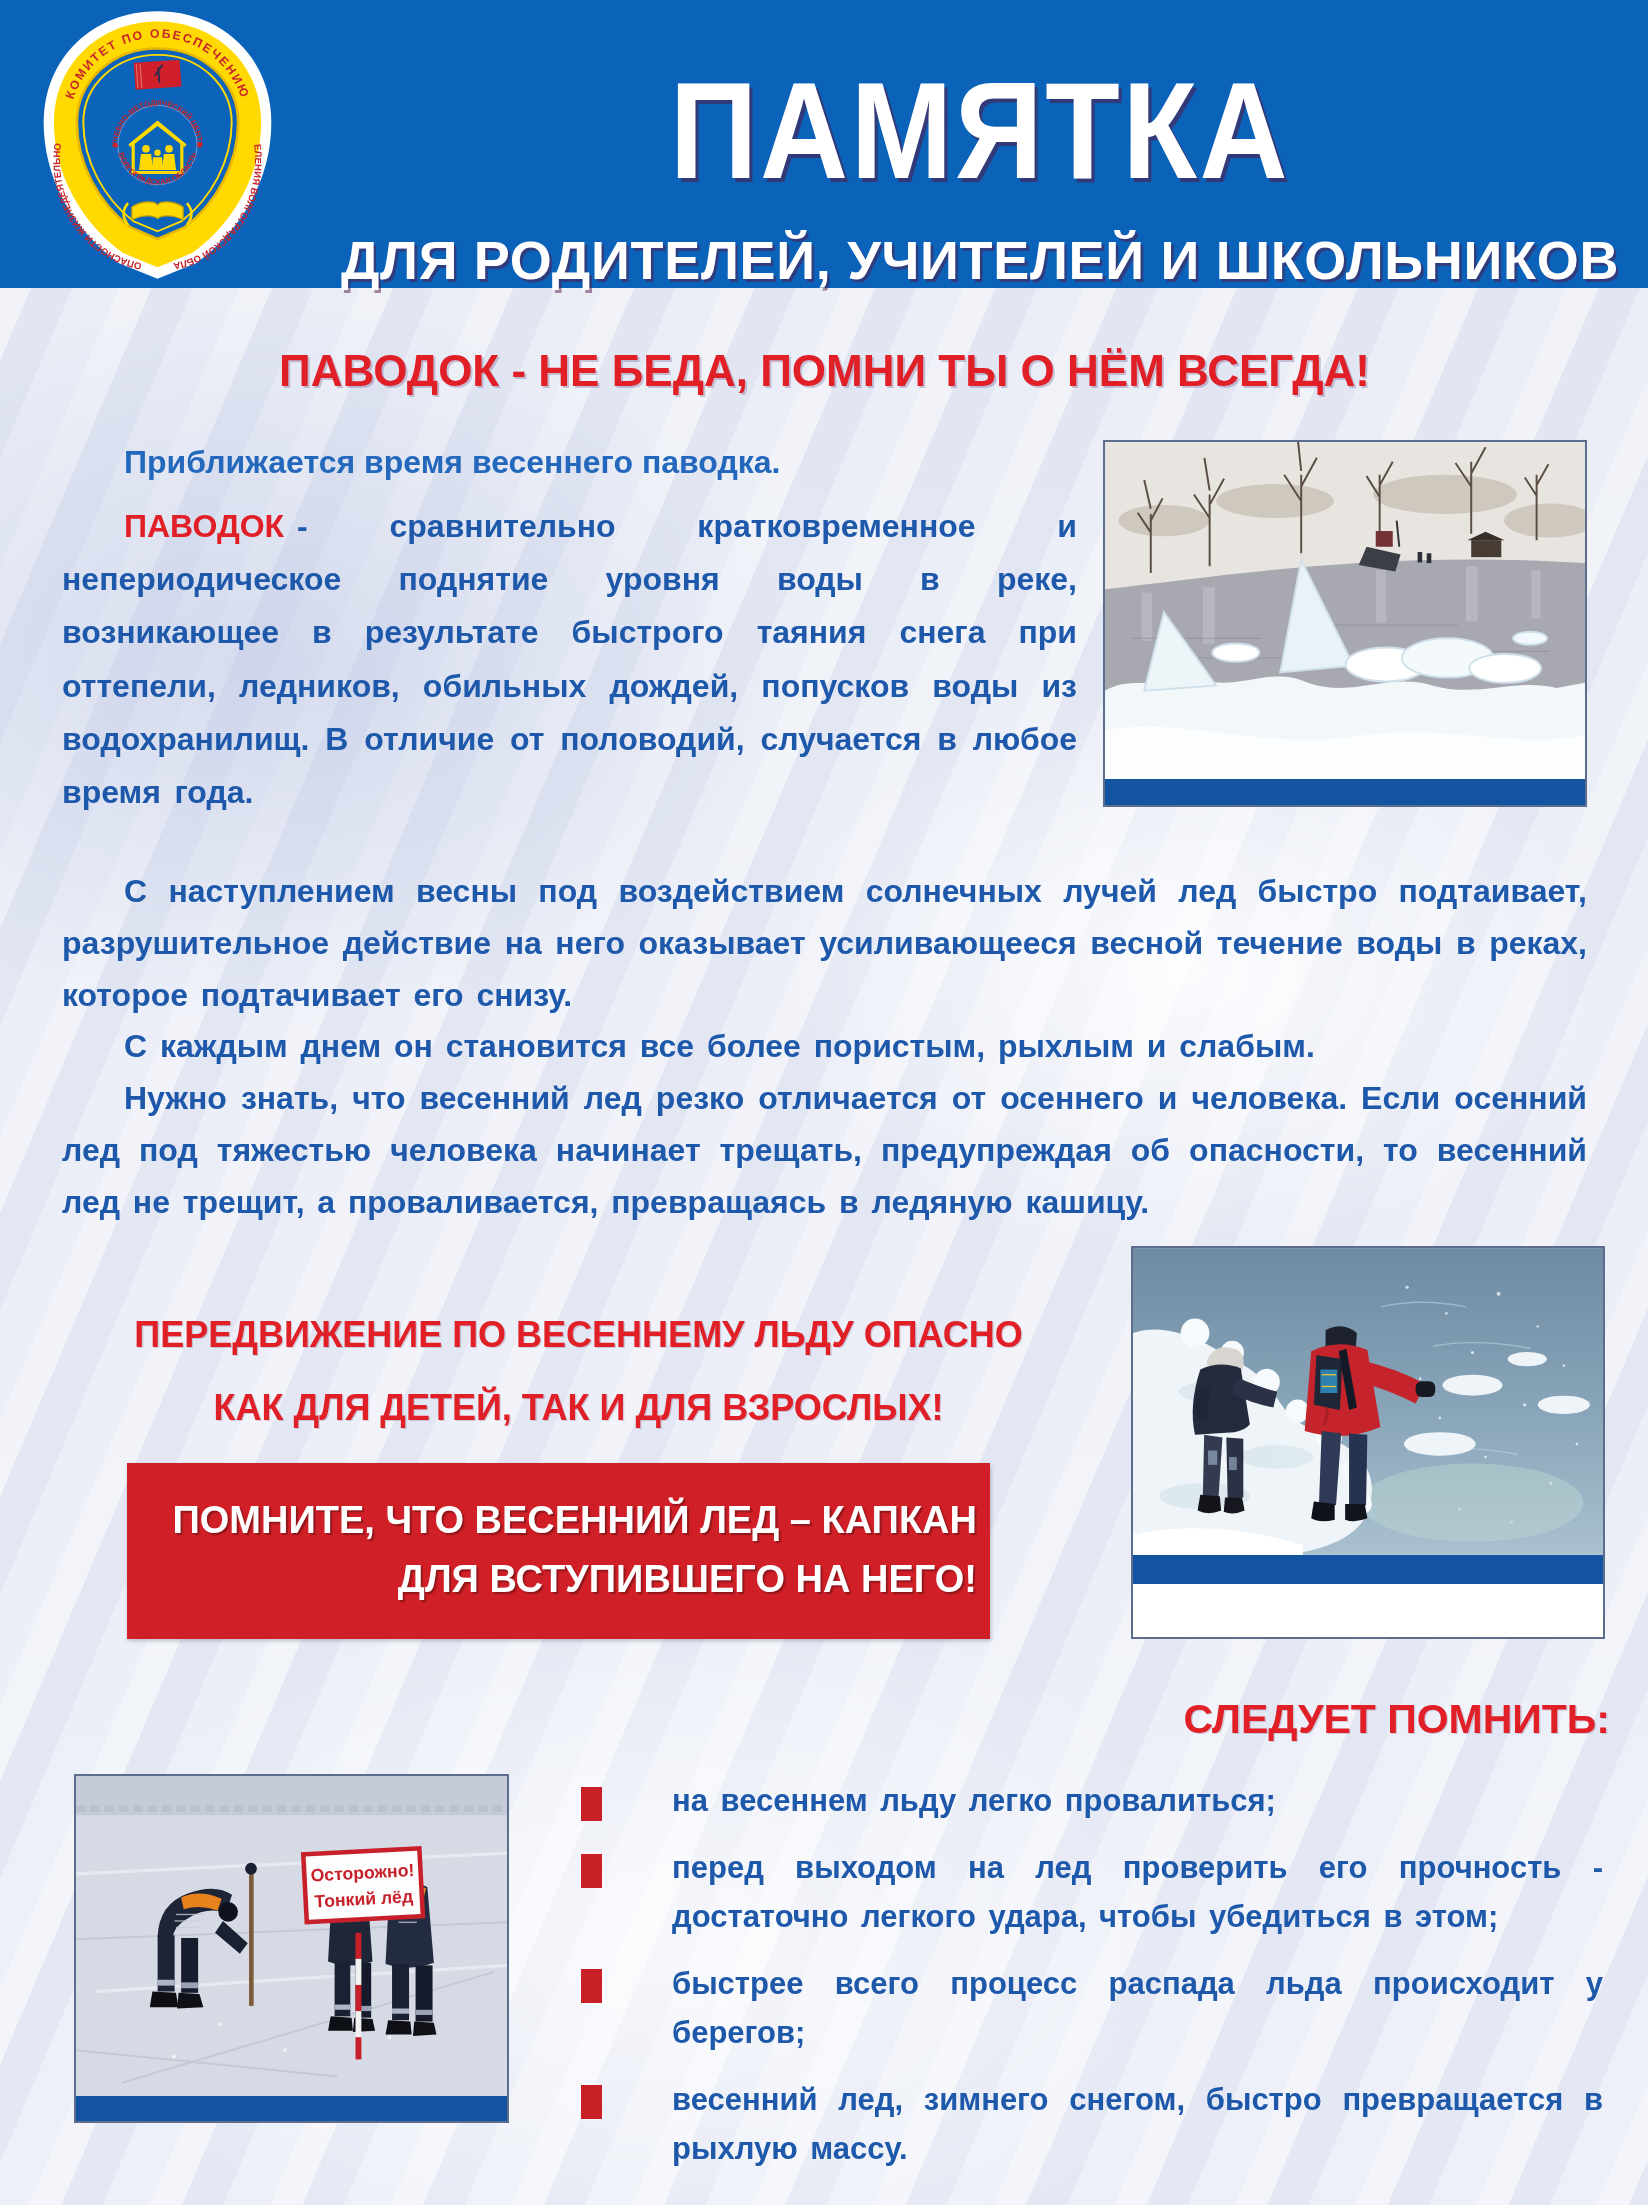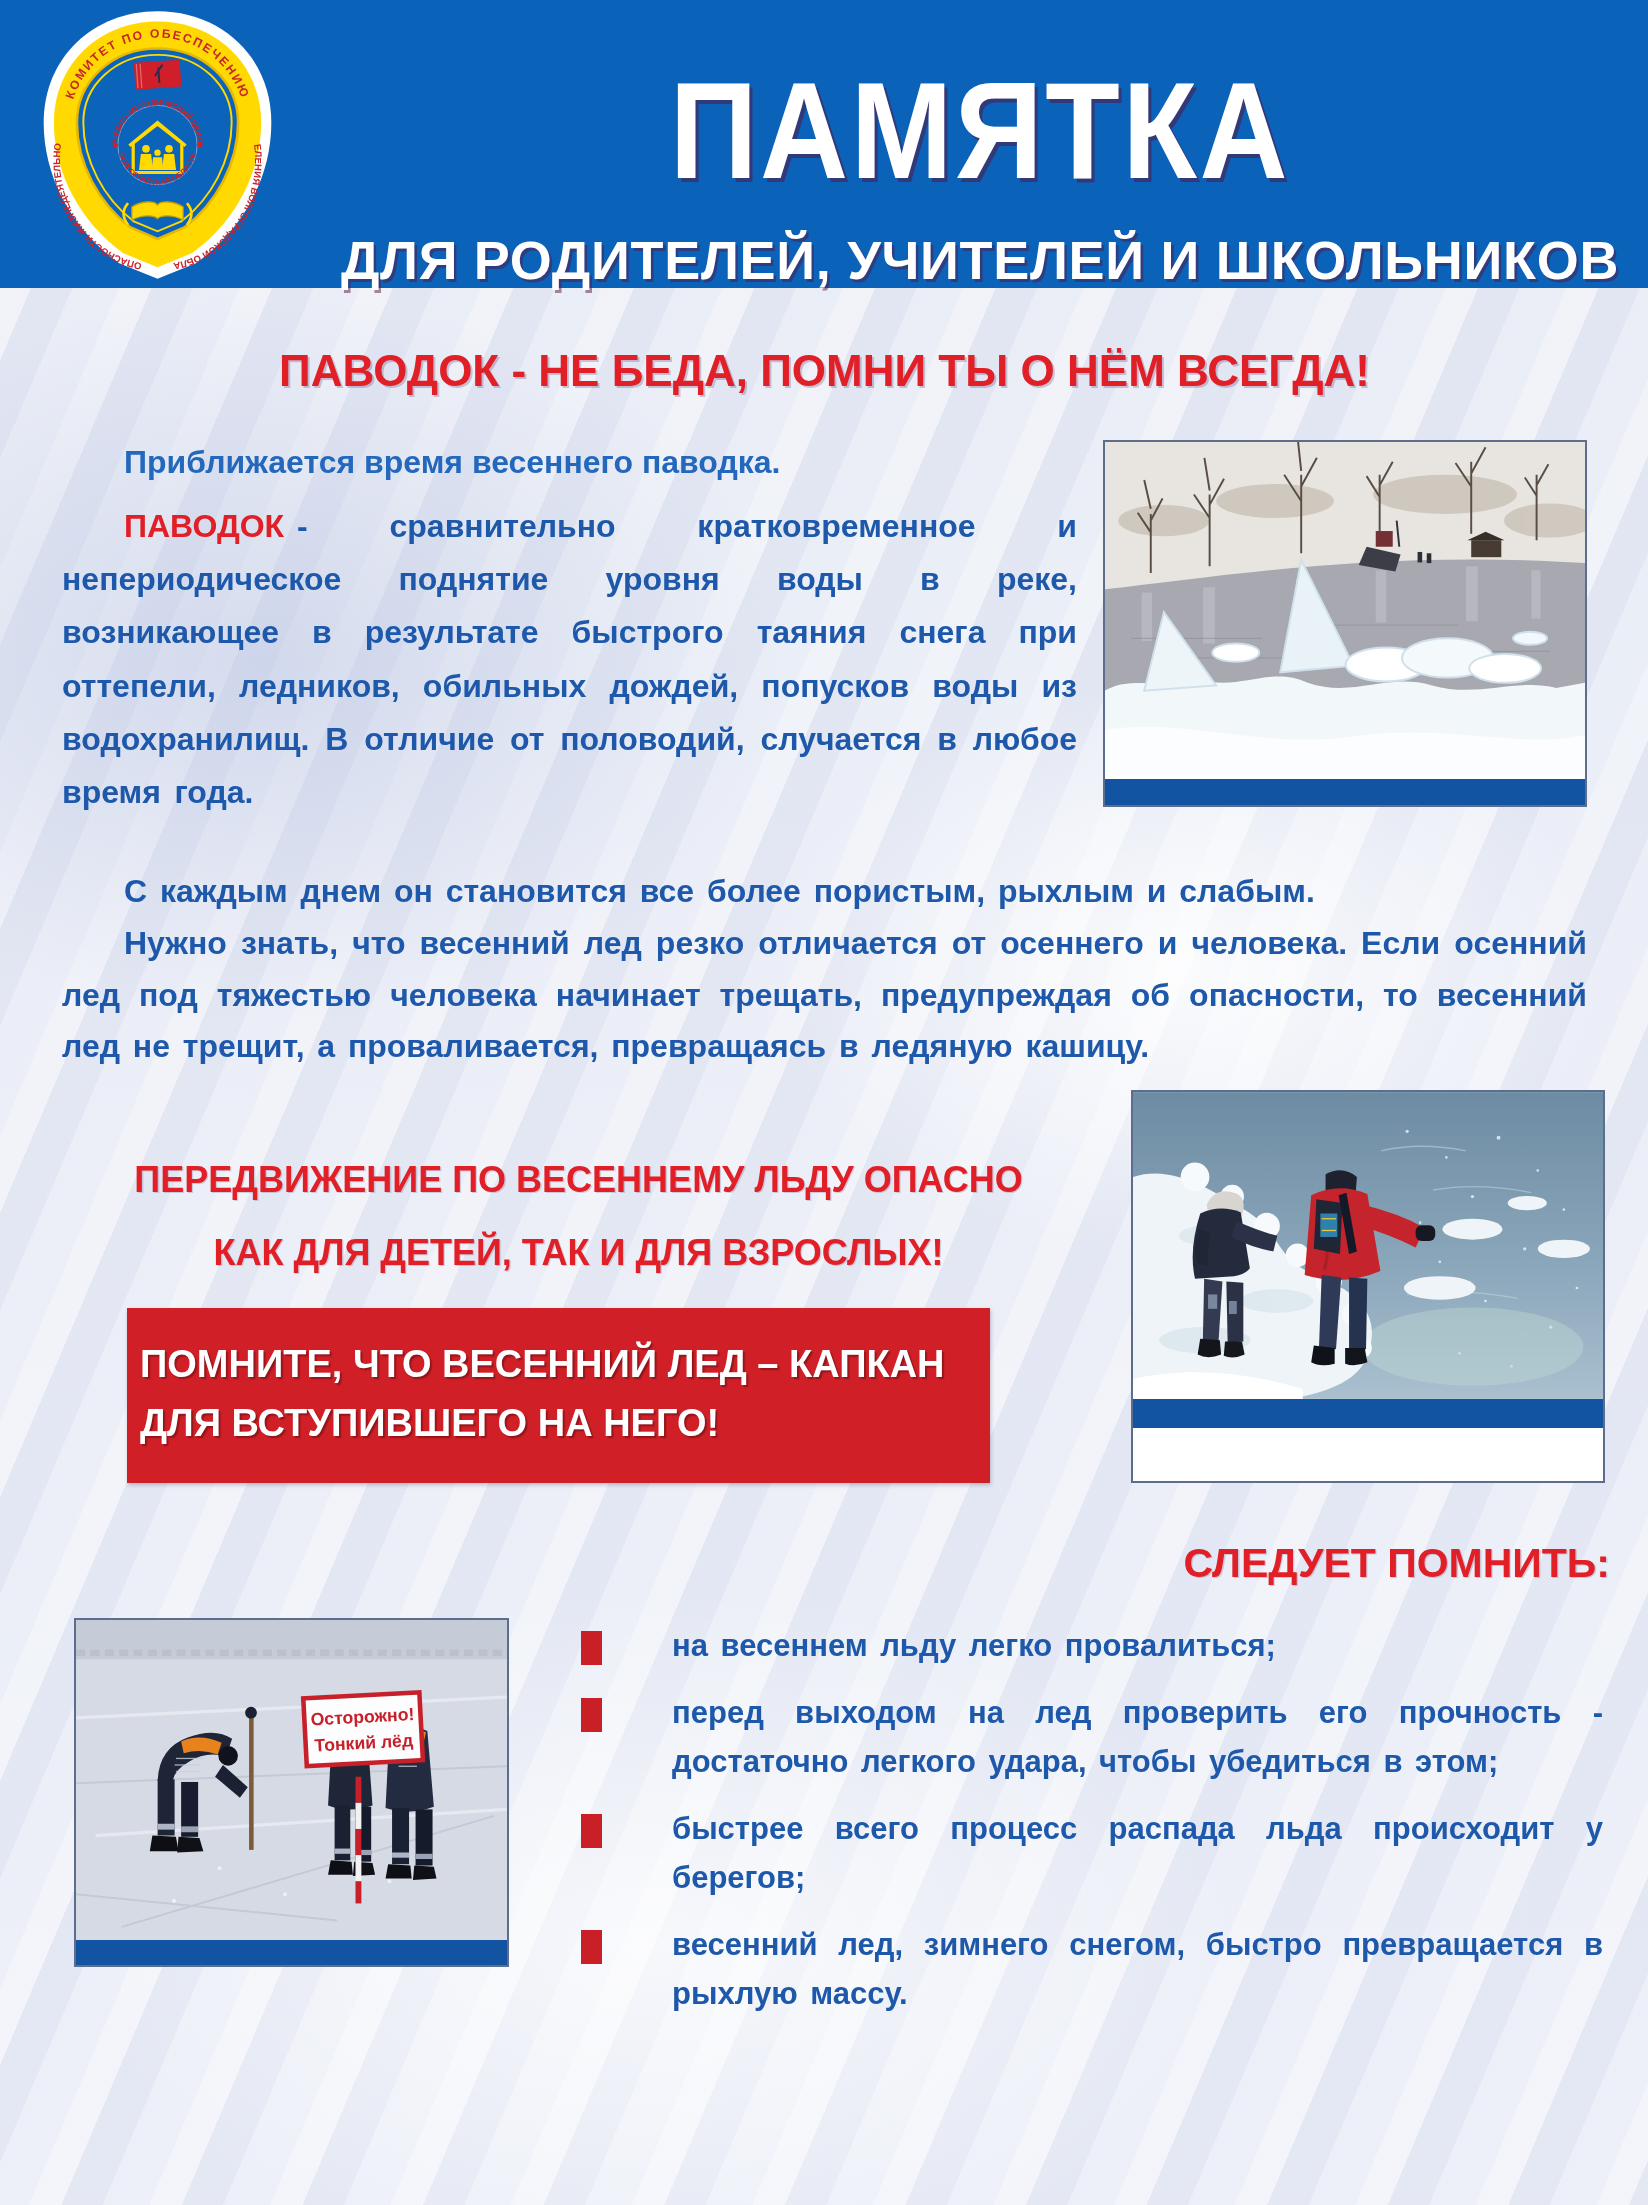--- a/index.html
+++ b/index.html
@@ -42,21 +42,21 @@
   .definition .term{color:#e11f27; margin-right:13px; text-indent:62px; display:inline-block;}
   .clear{clear:both;}
   .bodytext{margin:47px 62px 0 62px;}
   .bodytext p{margin:0; color:#1d58aa; font-size:32px; line-height:1.62; text-align:justify; font-weight:bold; text-indent:62px; word-spacing:3.9px;}
   
   .lower-grid{display:grid; grid-template-columns:1fr 518px; margin-top:15.7px;gap:10px;}
   .lower-left{padding:73px 26px 0 62px;}
   .warning{color:#e11f27; font-weight:bold; font-size:36px; line-height:1.0; text-align:center; text-shadow:1.3px 1.3px 0 rgba(60,20,90,.18);}
   .warning-line{margin:0 0 37px 0;}
   .banner{
-    margin:23.5px 105px 0 65px; background:#d01f26; color:#fff; text-align:left;
+    margin:23.5px 105px 0 65px; background:#d01f26; color:#fff; text-align:right;
     padding:27.4px 13px 30px 13px; box-shadow:1.3px 2px 3.9px rgba(40,40,70,.25);
   }
   .banner div{font-size:38px; font-weight:bold; line-height:1.55; text-shadow:2px 2px 1.3px rgba(0,0,0,.3);}
   .photo-kids{width:470px; margin-top:1.3px;}
   
   .remember{margin-top:60px;}
   .remember-head{margin:0 39px 0 542px; text-align:right; color:#e11f27; font-weight:bold; font-size:41px; line-height:1; text-shadow:1.3px 1.3px 0 rgba(60,20,90,.18);}
   .remember-row{display:flex; align-items:flex-start; margin-top:34px;}
   .photo-rescuers{width:431px; margin-left:74px; flex:0 0 auto;}
   .remember-list{list-style:none; margin:3.9px 46px 0 72px; padding:0; flex:1;}
@@ -207,20 +207,21 @@
         <path d="M0,515 L0,440 C120,420 240,470 380,450 C520,430 640,470 734,448 L734,515 Z" fill="#fbfdfe"></path>
       </svg>
       <span class="caption-bar bar-river"></span>
     </figure>
     <p class="lead">Приближается время весеннего паводка.</p>
     <p class="definition"><span class="term">ПАВОДОК</span><span>- сравнительно кратковременное и непериодическое поднятие уровня воды в реке, возникающее в результате быстрого таяния снега при оттепели, ледников, обильных дождей, попусков воды из водохранилищ. В отличие от половодий, случается в любое время года.</span></p>
     <div class="clear"></div>
   </section>
 
   <section class="bodytext">
+    <p>С наступлением весны под воздействием солнечных лучей лед быстро подтаивает, разрушительное действие на него оказывает усиливающееся весной течение воды в реках, которое подтачивает его снизу.</p>
     <p>С каждым днем он становится все более пористым, рыхлым и слабым.</p>
     <p>Нужно знать, что весенний лед резко отличается от осеннего и человека. Если осенний лед под тяжестью человека начинает трещать, предупреждая об опасности, то весенний лед не трещит, а проваливается, превращаясь в ледяную кашицу.</p>
   </section>
 
   <section class="lower-grid">
     <div class="lower-left">
       <div class="warning">
         <div class="warning-line">ПЕРЕДВИЖЕНИЕ ПО ВЕСЕННЕМУ ЛЬДУ ОПАСНО</div>
         <div class="warning-line">КАК ДЛЯ ДЕТЕЙ, ТАК И ДЛЯ ВЗРОСЛЫХ!</div>
       </div>

